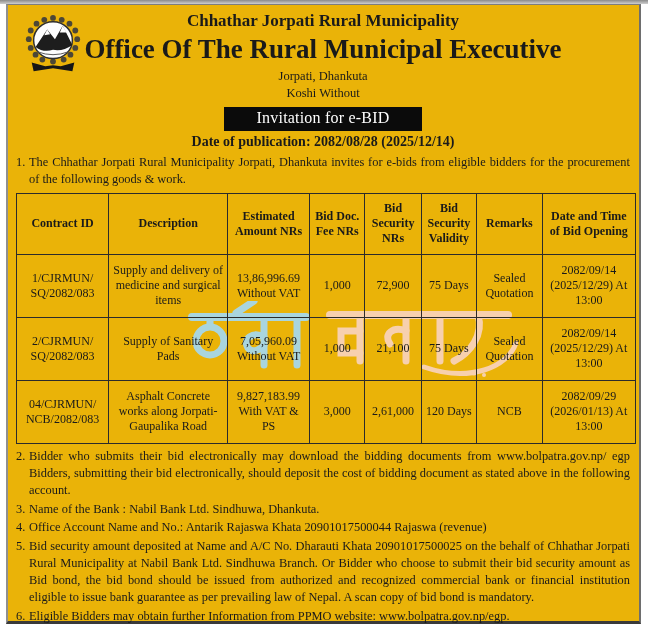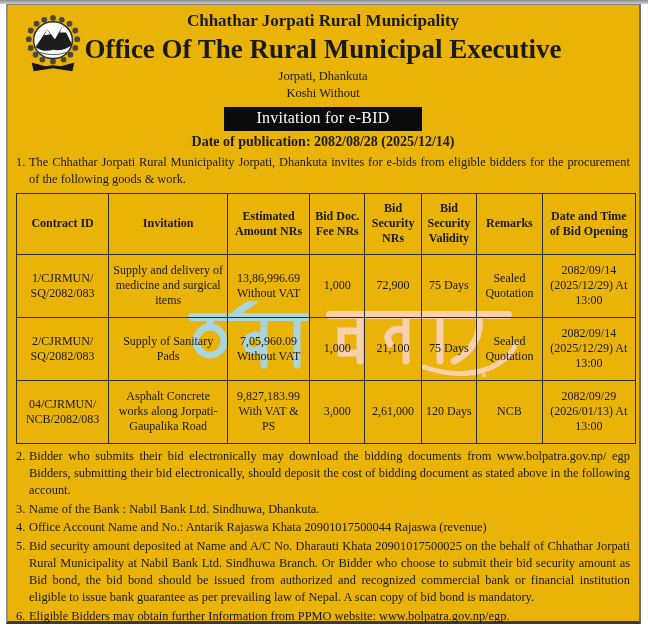--- a/index.html
+++ b/index.html
@@ -132,21 +132,21 @@
           <col class="c2">
           <col class="c3">
         <col class="c4">
           <col class="c5">
           <col class="c6">
           <col class="c7">
       </colgroup>
       <thead>
         <tr>
           <th>Contract ID</th>
-          <th>Invitation</th>
+          <th>Description</th>
           <th>Estimated Amount NRs</th>
           <th>Bid Doc. Fee NRs</th>
           <th>Bid Security NRs</th>
           <th>Bid Security Validity</th>
           <th>Remarks</th>
           <th>Date and Time of Bid Opening</th>
         </tr>
       </thead>
       <tbody>
         <tr>

